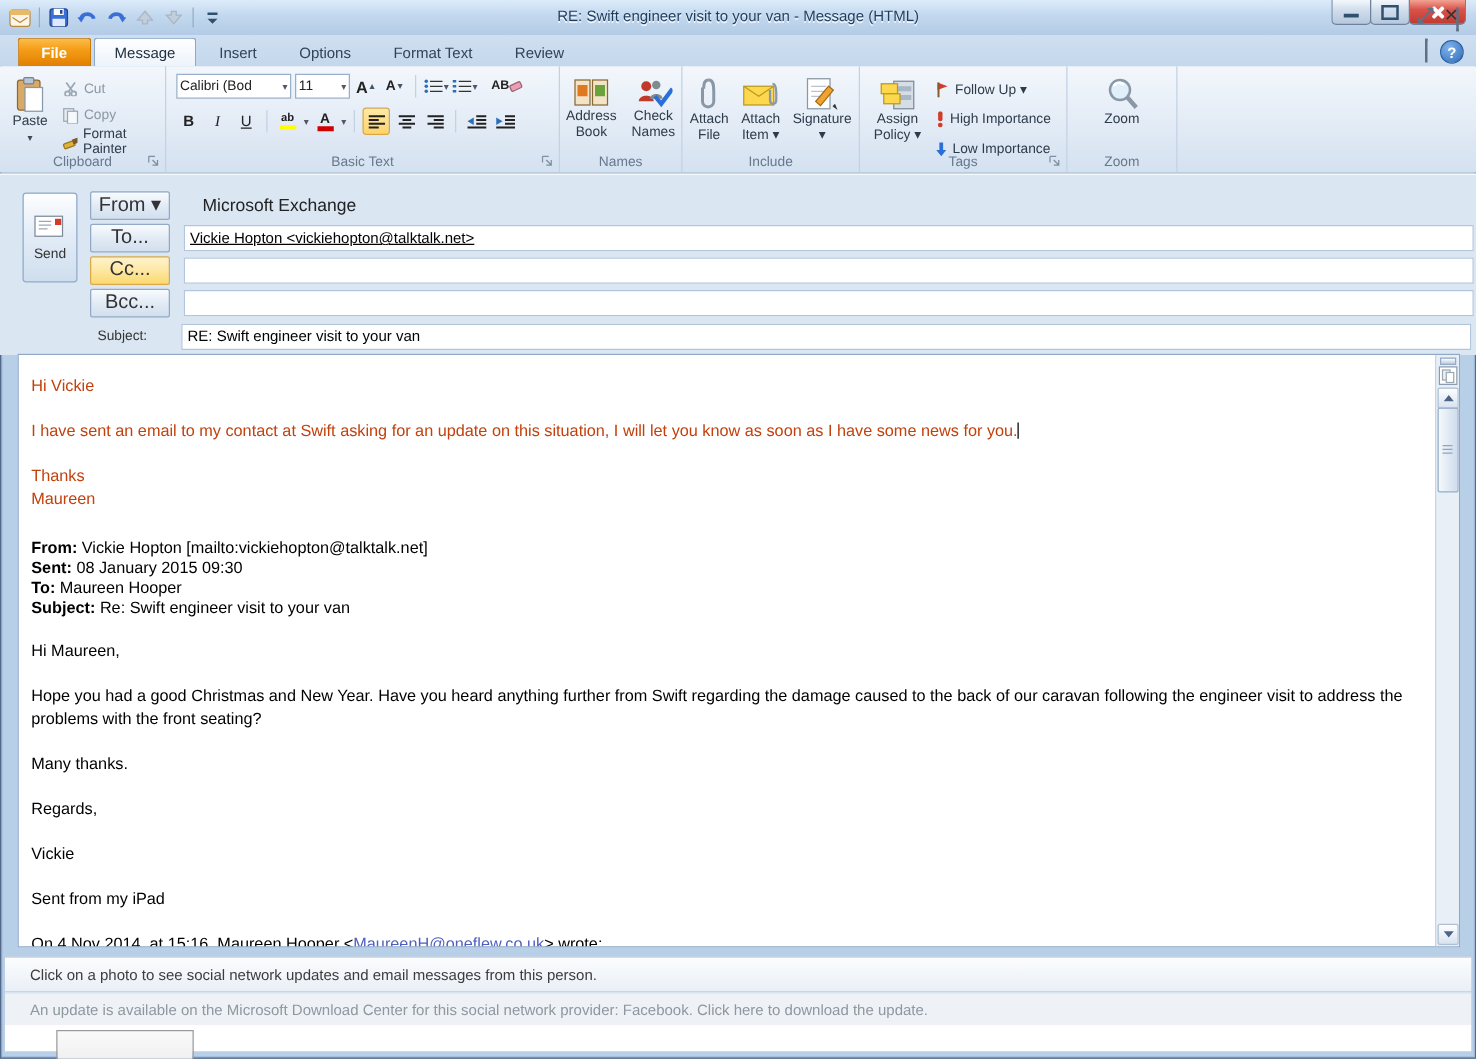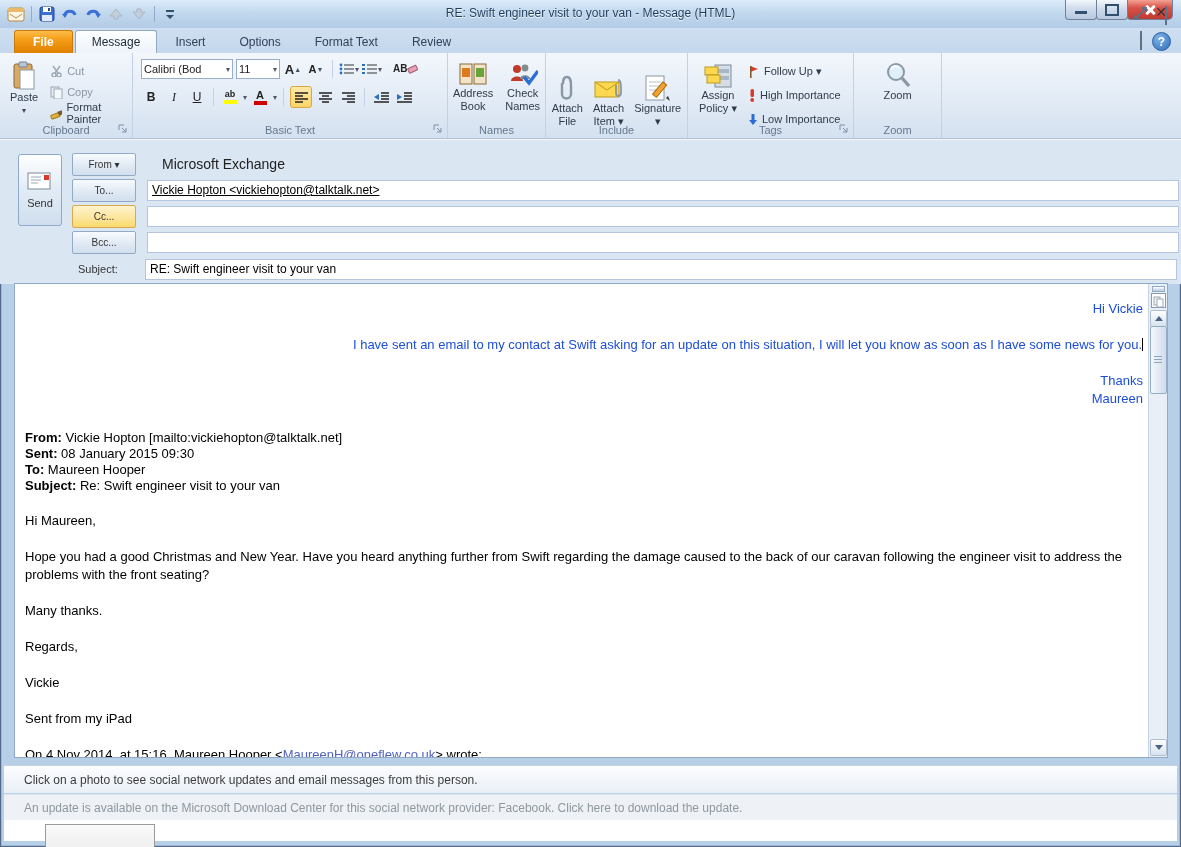--- a/index.html
+++ b/index.html
@@ -53,32 +53,32 @@
   .b{font-weight:bold;} .i{font-style:italic;font-family:"Liberation Serif",serif;} .u{text-decoration:underline;}
   .abc{font-size:10px;font-weight:bold;line-height:8px;}
   .colorbar{display:block;width:13px;height:4px;margin-top:1px;}
   
   .envelope{position:absolute;left:0;top:139px;width:100%;height:144px;background:#dbe6f3;border-top:1px solid #f4f8fc;}
   .sendbtn{position:absolute;left:18px;top:14px;width:42px;height:70px;border:1px solid #8ea9c9;border-radius:3px;
     background:linear-gradient(#fdfeff,#e4edf7 45%,#cfdeee);display:flex;flex-direction:column;align-items:center;justify-content:center;gap:6px;
     font-size:11px;color:#333;}
   .hdr-row{position:absolute;left:72px;display:flex;align-items:center;height:22px;}
   .hdr-btn{width:62px;height:21px;border:1px solid #93a9c6;border-radius:2px;background:linear-gradient(#f8fbfe,#e2ebf5 50%,#d2dfee);
-    font-size:10px;color:#333;display:flex;align-items:center;justify-content:center;}
+    font-size:16px;color:#333;display:flex;align-items:center;justify-content:center;}
   .hdr-btn.hl{background:linear-gradient(#fff3cd,#fde7a2 50%,#fbd96e);border-color:#d9a94d;}
   .hdr-field{margin-left:11px;width:1022px;height:19px;background:#fff;border:1px solid #b4c6dd;font-size:12px;color:#000;
     display:flex;align-items:center;padding:0 4px;}
   .hdr-plain{margin-left:26px;font-size:14px;color:#222;}
   .subj-label{width:62px;text-align:left;font-size:11px;color:#333;padding-left:6px;box-sizing:border-box;}
   .resolved{text-decoration:underline;}
   
   .bodybox{position:absolute;left:14px;top:283px;width:1154px;height:475px;background:#fff;border:1px solid #8fa8c6;box-sizing:border-box;overflow:hidden;}
   .bodytext{position:absolute;left:0;top:0;right:18px;bottom:0;overflow:hidden;padding:16px 6px 0 10px;
      font-size:13px;line-height:18px;color:#000;}
-  .blue{color:#1d4ed8;text-align:right;}
+  .blue{color:#c2410c;}
   .bodytext p{margin:0 0 18px;}
   .bodytext p.tight{margin:0;}
   .qhead{line-height:16px;margin:4px 0 18px;}
   .caret{display:inline-block;width:1px;height:13px;background:#000;vertical-align:-2px;}
   .link{color:#4f5fc0;text-decoration:underline;}
   .vscroll{position:absolute;right:0;top:0;width:18px;bottom:0;background:#e9eff7;border-left:1px solid #c8d4e2;}
   .split-handle{position:absolute;top:2px;left:3px;width:11px;height:4px;background:linear-gradient(#fff,#b9c9dc);border:1px solid #93a9c6;}
   .browse-obj{position:absolute;top:9px;left:2px;width:13px;height:13px;border:1px solid #8a9bb0;background:#fff;}
   .sbtn{position:absolute;left:1px;width:15px;height:15px;background:linear-gradient(#fdfeff,#d8e3f0);border:1px solid #aebfd4;border-radius:2px;
      display:flex;align-items:center;justify-content:center;}
@@ -344,21 +344,21 @@
               <path d="M16 16 l5 6 9-12" stroke="#2a6fd8" stroke-width="3.4" fill="none"></path>
             </svg>
           <span>Check
 Names</span>
         </div>
       </div>
       <div class="rgroup-label">Names</div>
     </div>
 
     <div class="rgroup" style="width:142px">
-      <div style="display:flex;justify-content:center;gap:2px;padding-top:17px;">
+      <div style="display:flex;justify-content:center;gap:2px;padding-top:4px;">
         <div class="bigbtn">
           <svg width="22" height="28">
               <path d="M11 3 C15 3 15 8 15 12 L15 20 C15 26 6 26 6 20 L6 9" stroke="#8a97a6" stroke-width="2.4" fill="none"></path>
               <path d="M11 3 C7 3 7 7 7 10" stroke="#8a97a6" stroke-width="2.4" fill="none"></path>
             </svg>
           <span>Attach
 File</span>
         </div>
         <div class="bigbtn">
           <svg width="30" height="28">

